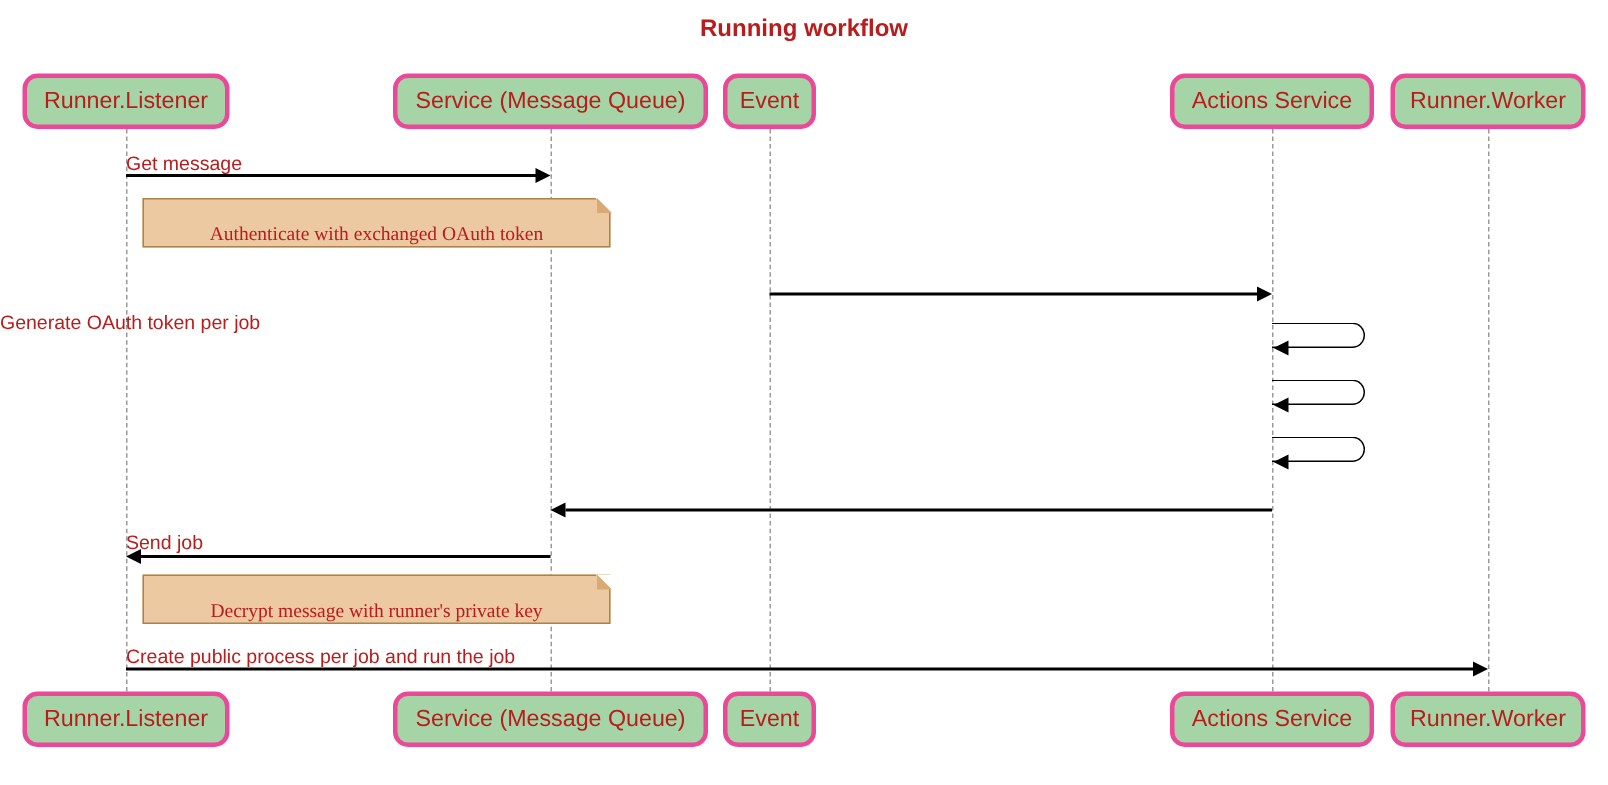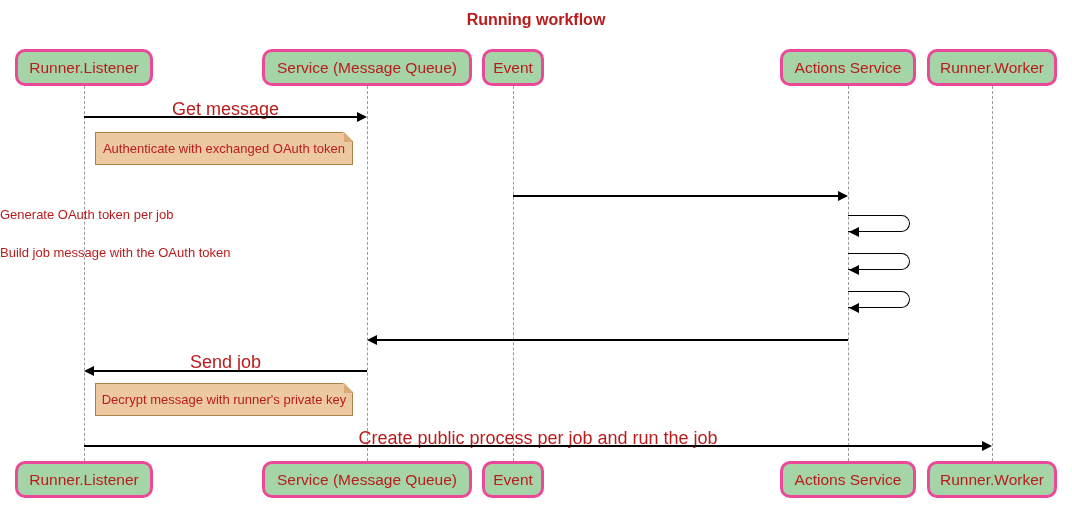--- a/index.html
+++ b/index.html
@@ -14,39 +14,39 @@
   .lifeline{
     position:absolute;top:86px;height:375px;width:0;
     border-left:1px dashed #9a9a9a;
   }
   .actor{
     position:absolute;height:37px;background:#a5d4a7;border:3px solid #ec4899;
     border-radius:10px;box-sizing:border-box;display:flex;align-items:center;
     justify-content:center;font-size:15.5px;white-space:nowrap;
   }
   .msg-label{
-    position:absolute;font-size:18px;line-height:14px;height:14px;
-    text-align:center;white-space:nowrap;
+    position:absolute;font-size:13px;line-height:14px;height:14px;
+    white-space:nowrap;
   }
   .loop-label{
     position:absolute;left:0;width:843px;font-size:13px;line-height:16px;height:16px;
     white-space:nowrap;
   }
   .msg-line{position:absolute;height:1.5px;background:#000;}
   .ah{position:absolute;width:0;height:0;border-top:5px solid transparent;border-bottom:5px solid transparent;}
   .ah-r{border-left:10px solid #000;}
   .ah-l{border-right:10px solid #000;}
   .loop{
     position:absolute;left:848px;width:62px;height:17px;box-sizing:border-box;
     border:1.5px solid #000;border-left:none;border-radius:0 10px 10px 0;
   }
   .note{
-    position:absolute;left:95px;width:258px;height:33px;background:#ecc9a1;
-    border:1.5px solid #ab8347;box-sizing:border-box;display:flex;align-items:center;
-    justify-content:center;font-size:13px;white-space:nowrap;
+    position:absolute;left:95px;width:312px;height:33px;background:#ecc9a1;
+    border:1.5px solid #ab8347;box-sizing:border-box;display:flex;align-items:flex-end;
+    justify-content:center;font-size:13px;white-space:nowrap;font-family:Liberation Serif, serif;
   }
   .fold-cover{
     position:absolute;top:-1.5px;right:-1.5px;width:0;height:0;
     border-top:11px solid #ffffff;border-left:11px solid transparent;
   }
   .fold-flap{
     position:absolute;top:-1.5px;right:-1.5px;width:0;height:0;
     border-top:10px solid transparent;border-left:10px solid #d8ab76;
   }
 </style>
@@ -79,21 +79,20 @@
     <span class="fold-flap"></span>
   </div>
 
   <div class="msg-line" style="left:513px;top:195px;width:326px"></div>
   <div class="ah ah-r" style="left:838px;top:191px"></div>
 
   <div class="loop-label" style="top:207px">Generate OAuth token per job</div>
   <div class="loop" style="top:215px"></div>
   <div class="ah ah-l" style="left:849px;top:227px"></div>
 
-  <div class="loop-label" style="top:245px">Build job message with the OAuth token</div>
   <div class="loop" style="top:253px"></div>
   <div class="ah ah-l" style="left:849px;top:265px"></div>
 
   <div class="loop" style="top:291px"></div>
   <div class="ah ah-l" style="left:849px;top:303px"></div>
 
   <div class="msg-line" style="left:377px;top:339px;width:471px"></div>
   <div class="ah ah-l" style="left:367px;top:335px"></div>
 
   <div class="msg-label" style="left:84px;top:355px;width:283px">Send job</div>

